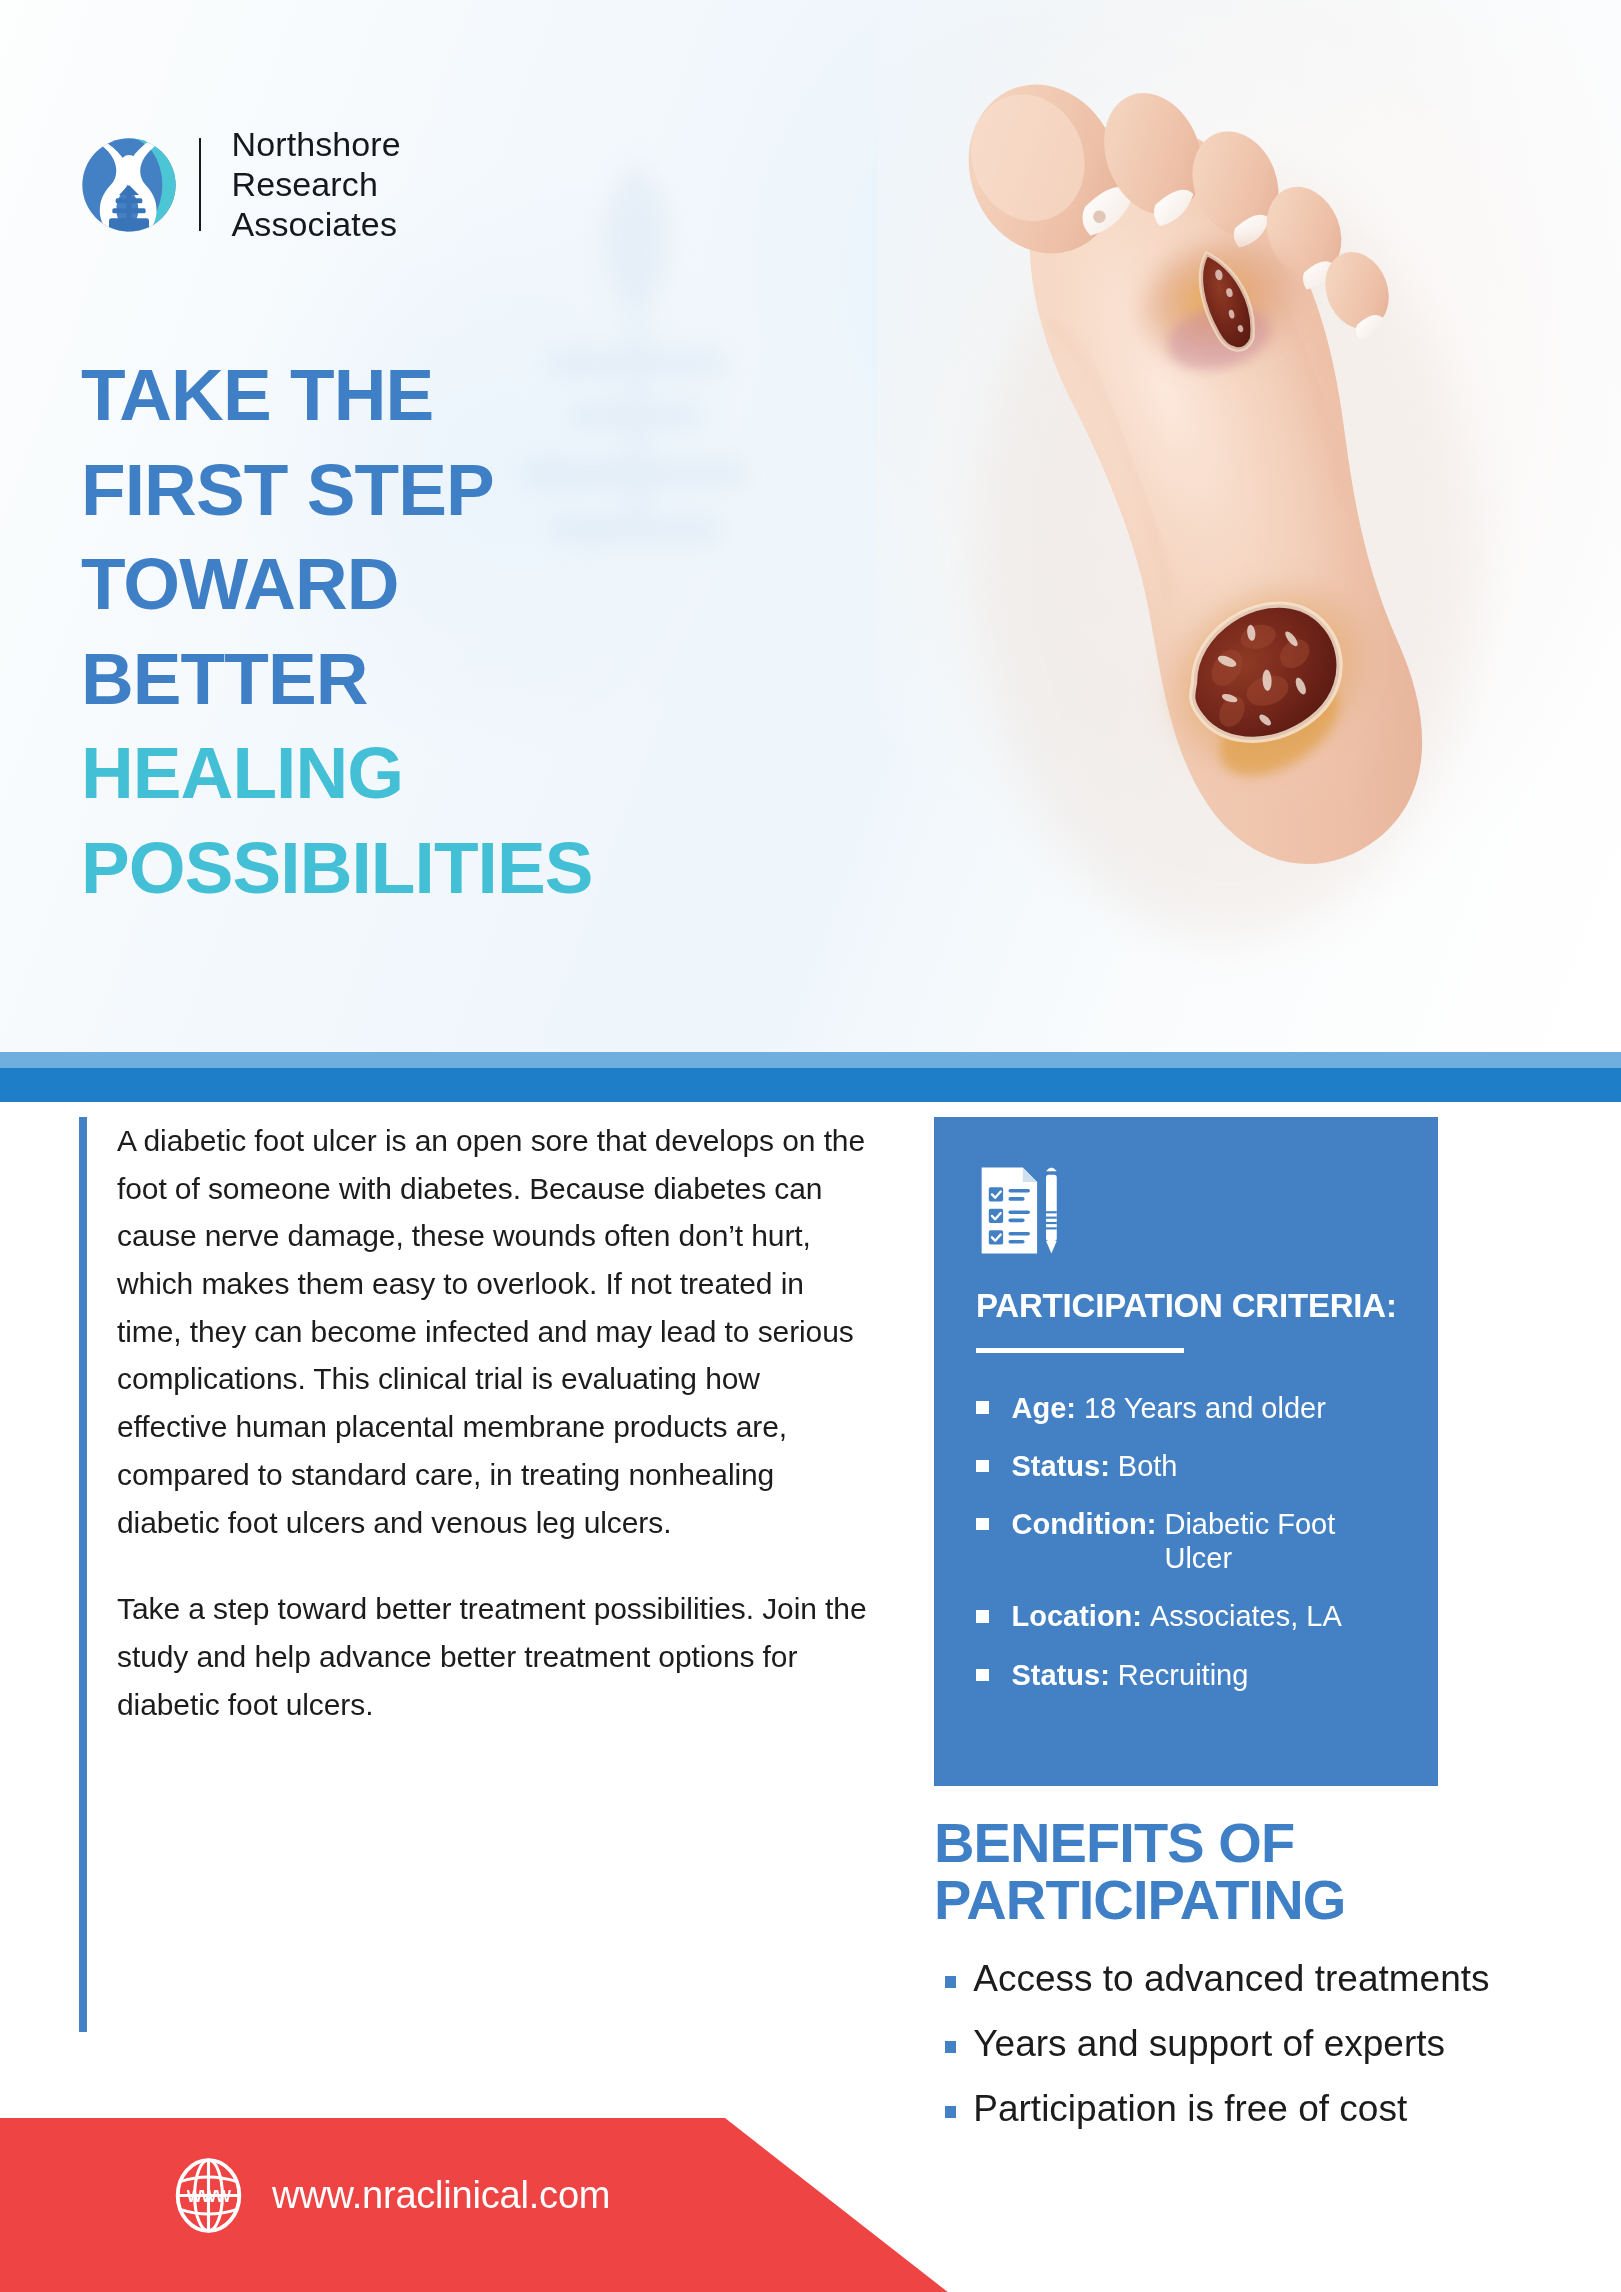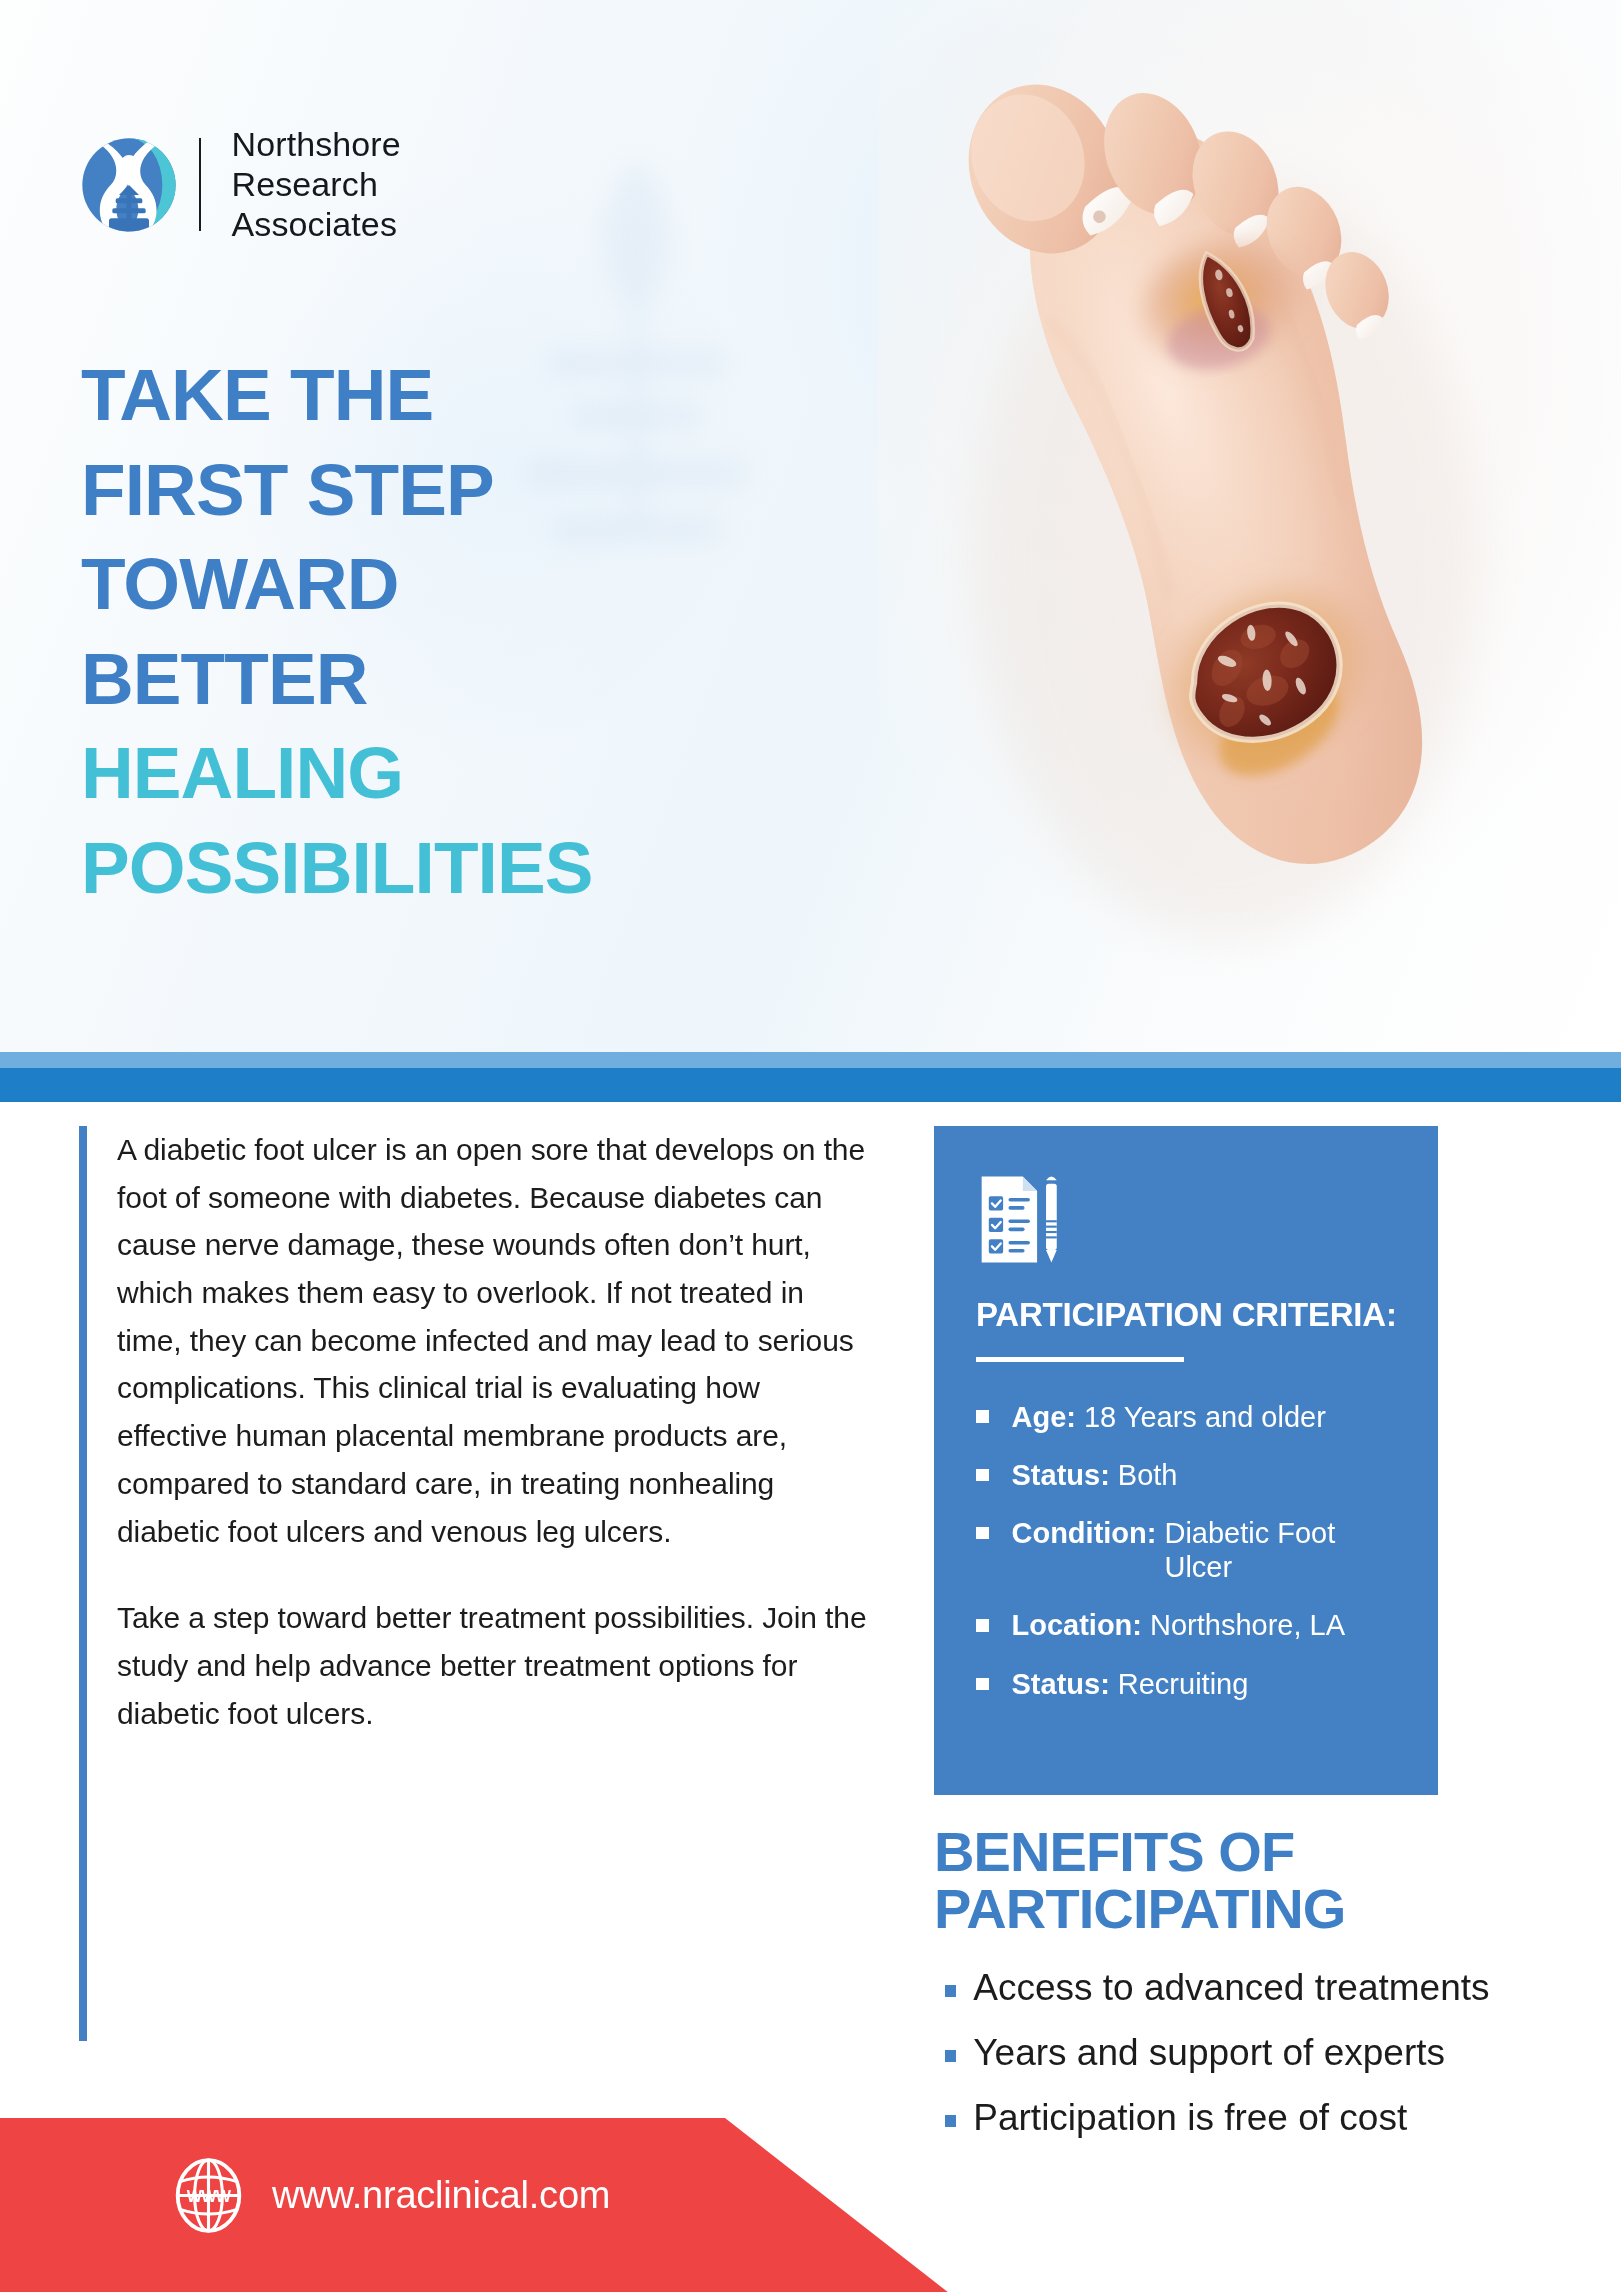--- a/index.html
+++ b/index.html
@@ -109,21 +109,20 @@
   .divider-light { top: 1052px; height: 16px; background: #6FAEDF; }
   .divider-dark  { top: 1068px; height: 34px; background: #1E7EC8; }
 
   
   .content {
     position: absolute;
     left: 0; top: 1102px;
     width: 1621px;
     height: 1039px;
     background: #ffffff;
-    margin-top: 9px;
   }
 
   
   .text-col {
     position: absolute;
     left: 79px; top: 15px;
     width: 788px;
     padding-left: 38px;
     box-sizing: border-box;
   }
@@ -502,21 +501,21 @@
         <span class="criteria-value">Both</span>
       </li>
       <li class="criteria-item">
         <span class="criteria-bullet"></span>
         <span class="criteria-label">Condition:</span>
         <span class="criteria-value">Diabetic Foot Ulcer</span>
       </li>
       <li class="criteria-item">
         <span class="criteria-bullet"></span>
         <span class="criteria-label">Location:</span>
-        <span class="criteria-value">Northshore, LA</span>
+        <span class="criteria-value">Associates, LA</span>
       </li>
       <li class="criteria-item">
         <span class="criteria-bullet"></span>
         <span class="criteria-label">Status:</span>
         <span class="criteria-value">Recruiting</span>
       </li>
     </ul>
   </div>
 
   <div class="benefits">

